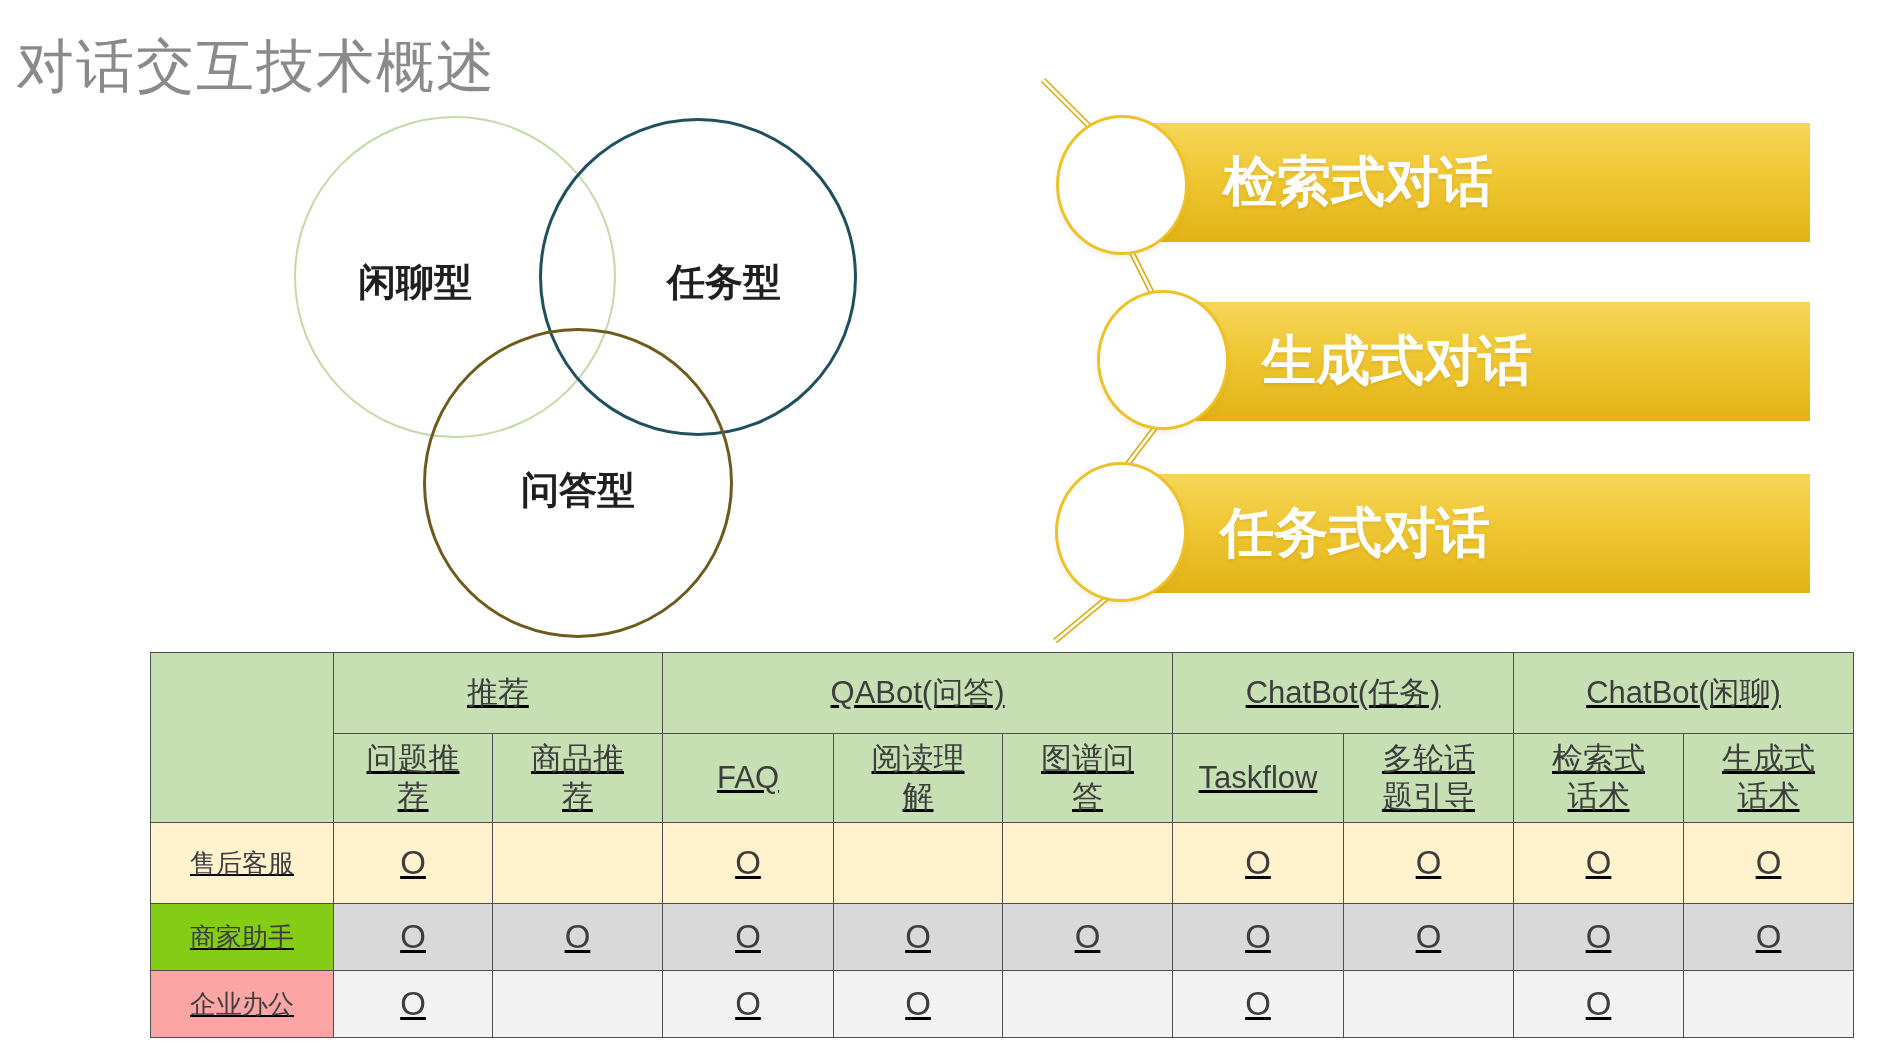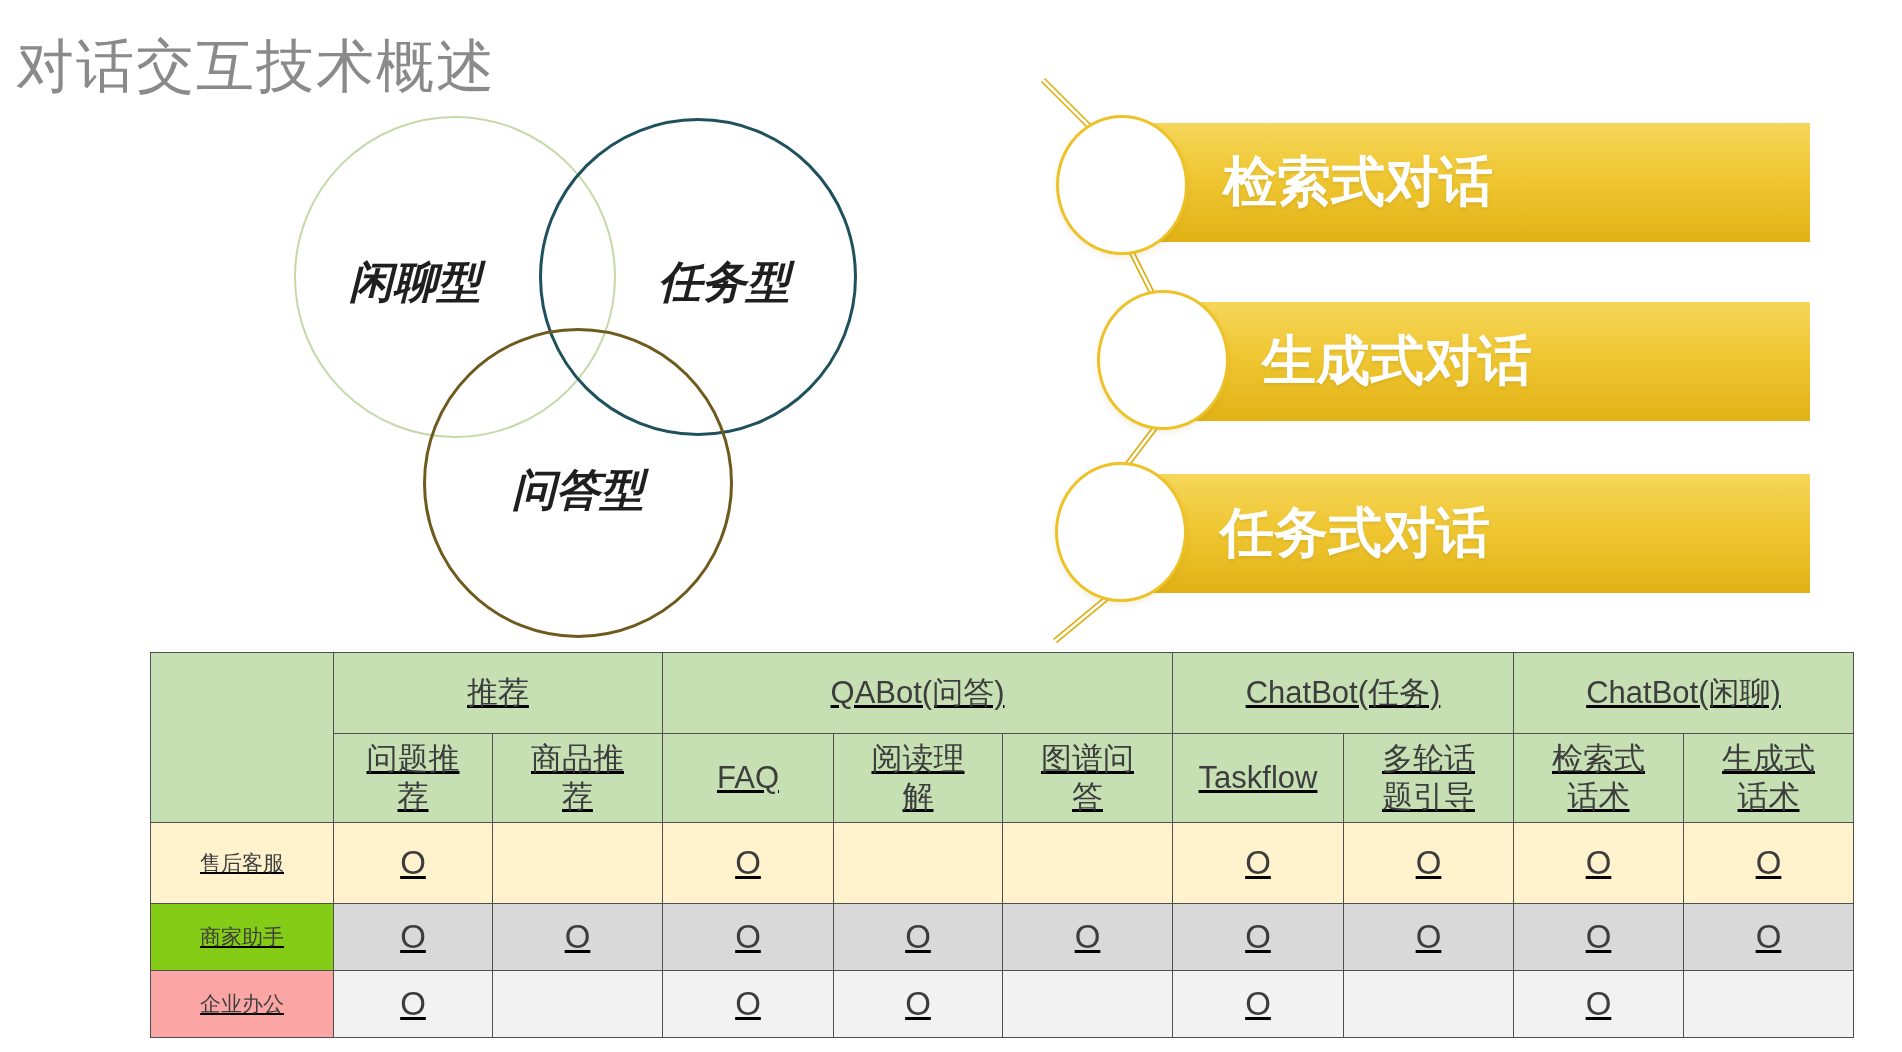--- a/index.html
+++ b/index.html
@@ -8,22 +8,22 @@
 
   
   #title{position:absolute;left:16px;top:28px;font-size:58px;letter-spacing:2px;
          color:#8a8a8a;font-weight:400;}
 
   
   .venn-circle{position:absolute;border-radius:50%;background:transparent;box-sizing:border-box;}
   #venn-chat {left:294px;top:116px;width:322px;height:322px;border:2.5px solid #c3d9a8;}
   #venn-task {left:539px;top:118px;width:318px;height:318px;border:3px solid #1f505e;}
   #venn-qa   {left:423px;top:328px;width:310px;height:310px;border:3px solid #6f5a1d;}
-  .venn-label{position:absolute;font-size:44px;font-weight:600;color:#1f1f1f;white-space:nowrap;
-              transform:translate(-50%,-50%);font-style:italic;}
+  .venn-label{position:absolute;font-size:38px;font-weight:600;color:#1f1f1f;white-space:nowrap;
+              transform:translate(-50%,-50%);}
   #venn-chat-label{left:415px;top:282px;}
   #venn-task-label{left:724px;top:282px;}
   #venn-qa-label  {left:578px;top:490px;}
 
   
   .banner-bar{position:absolute;display:flex;align-items:center;box-sizing:border-box;
               background:linear-gradient(180deg,#f6d65a 0%,#eec javascript52f 45%,#e2b215 100%);
               z-index:1;}
   .bar-grad{background:linear-gradient(180deg,#f6d65a 0%,#efc733 45%,#e2b215 100%);}
   #banner-1{left:1124px;top:123px;width:686px;height:119px;}
@@ -40,21 +40,21 @@
   #node-3{left:1055px;top:462px;}
 
   
   #matrix{position:absolute;left:150px;top:652px;border-collapse:collapse;table-layout:fixed;text-decoration:underline;}
   #matrix th,#matrix td{border:1.6px solid #4f4f4f;text-align:center;vertical-align:middle;
         font-weight:400;color:#3d3d3d;white-space:pre-line;padding:0;box-sizing:border-box;
         font-family:"Liberation Sans",sans-serif;}
   #matrix .grp{height:81px;font-size:31px;background:#c6e0b4;}
   #matrix .sub{height:89px;font-size:31px;line-height:38px;background:#c6e0b4;}
   #matrix .corner{background:#c6e0b4;}
-  #matrix .rowlabel{font-size:21px;text-align:center;}
+  #matrix .rowlabel{font-size:26px;text-align:center;}
   #matrix .mark{font-size:33px;}
 </style>
 </head>
 <body>
 
 <div id="slide">
 
   <div id="title">对话交互技术概述</div>
 
   <div class="venn-circle" id="venn-chat"></div>

